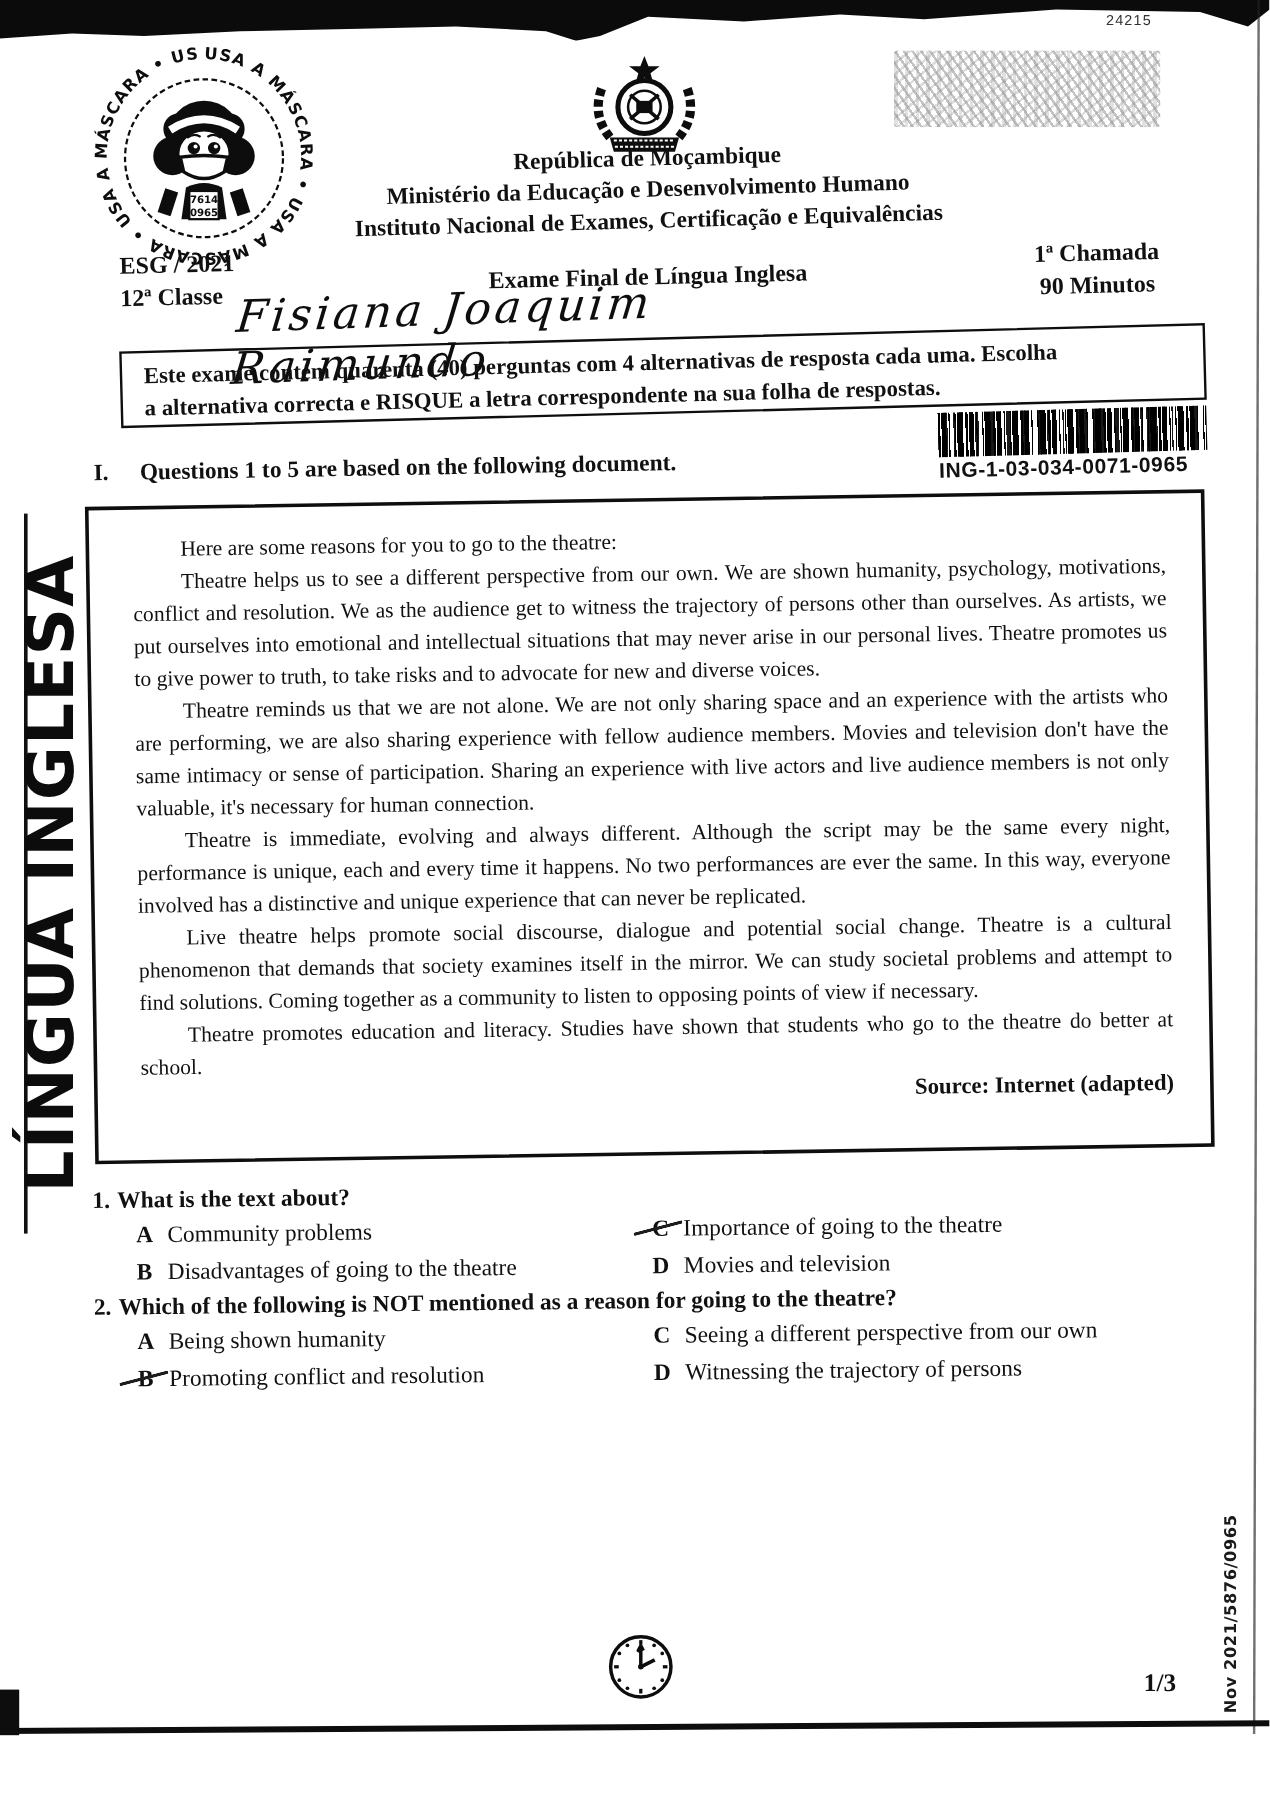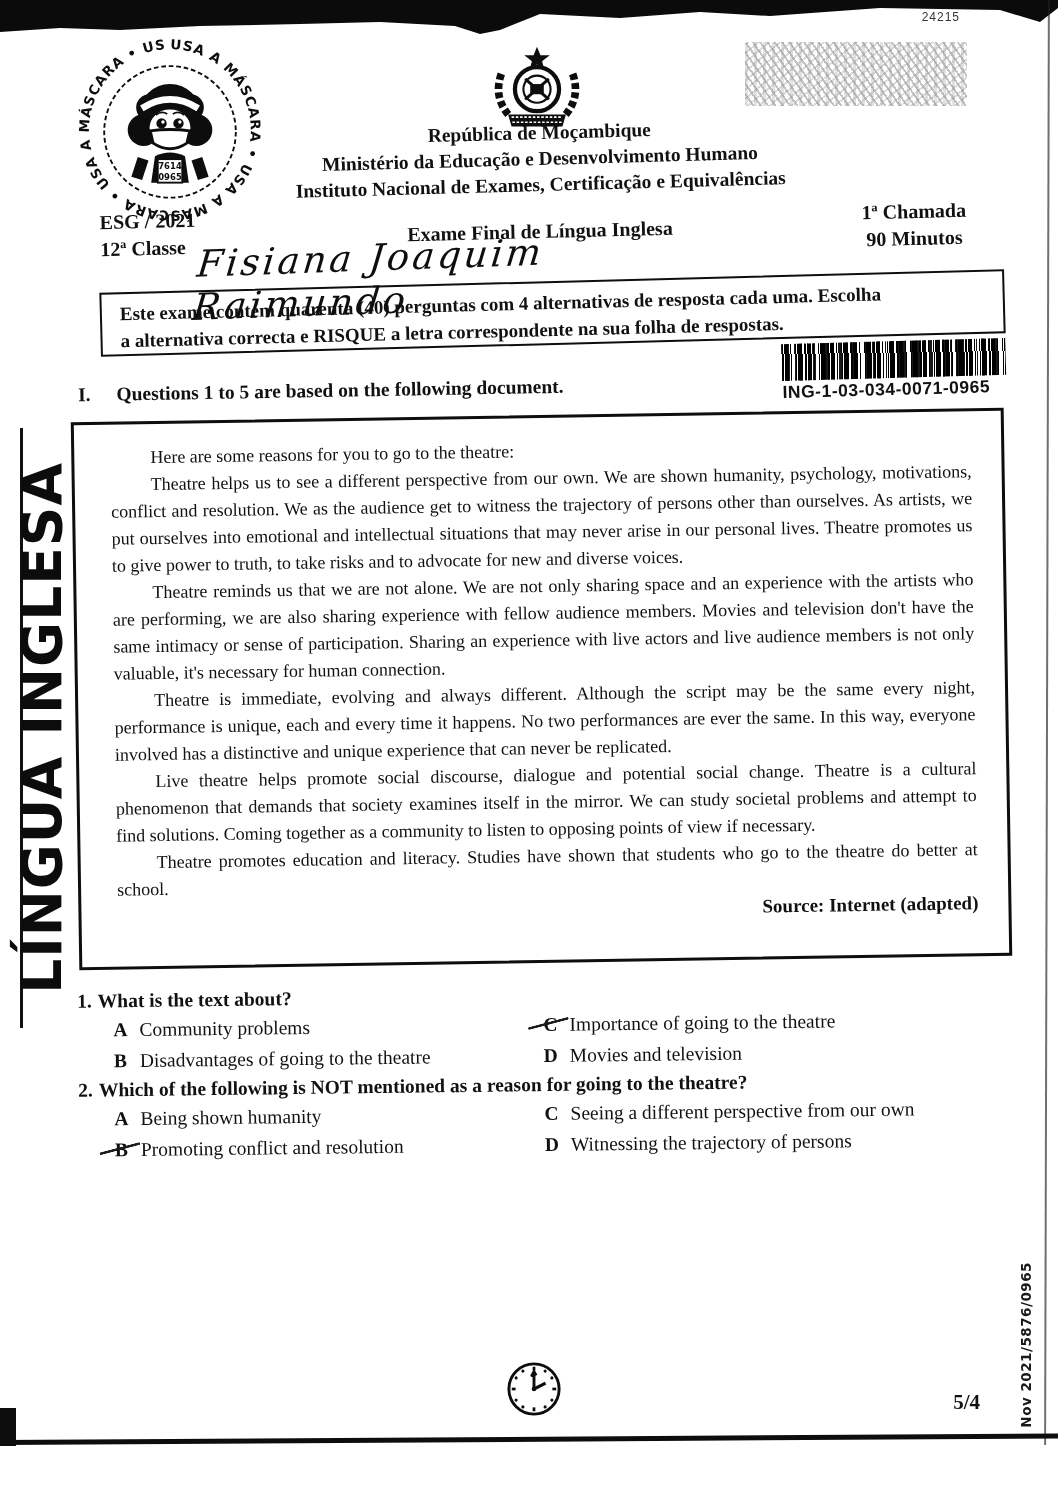--- a/index.html
+++ b/index.html
@@ -257,21 +257,21 @@
         <circle cx="48.5" cy="41.5" r="1.6"></circle>
       <circle cx="18.5" cy="48.5" r="1.6"></circle>
         <circle cx="41.5" cy="48.5" r="1.6"></circle>
     </g>
     <path d="M 30,30 L 30,12 L 27.8,16 L 30,12 L 32.2,16" fill="none" stroke="#0d0d0d" stroke-width="3" stroke-linejoin="round"></path>
     <line x1="30" y1="30" x2="42" y2="24" stroke="#0d0d0d" stroke-width="3.2"></line>
     <circle cx="30" cy="30" r="2.4" fill="#0d0d0d"></circle>
   </svg>
 </div>
 
-<div id="page-number" class="abs">5/4</div>
+<div id="page-number" class="abs">1/3</div>
 
 <div id="side-code" class="abs">
   <span>Nov 2021/5876/0965</span>
 </div>
 
 <div id="bottom-corner" class="abs"></div>
 <div id="bottom-edge" class="abs"></div>
 <div id="camscanner-footer" class="abs">Scanned by CamScanner</div>
 
 </body></html>

